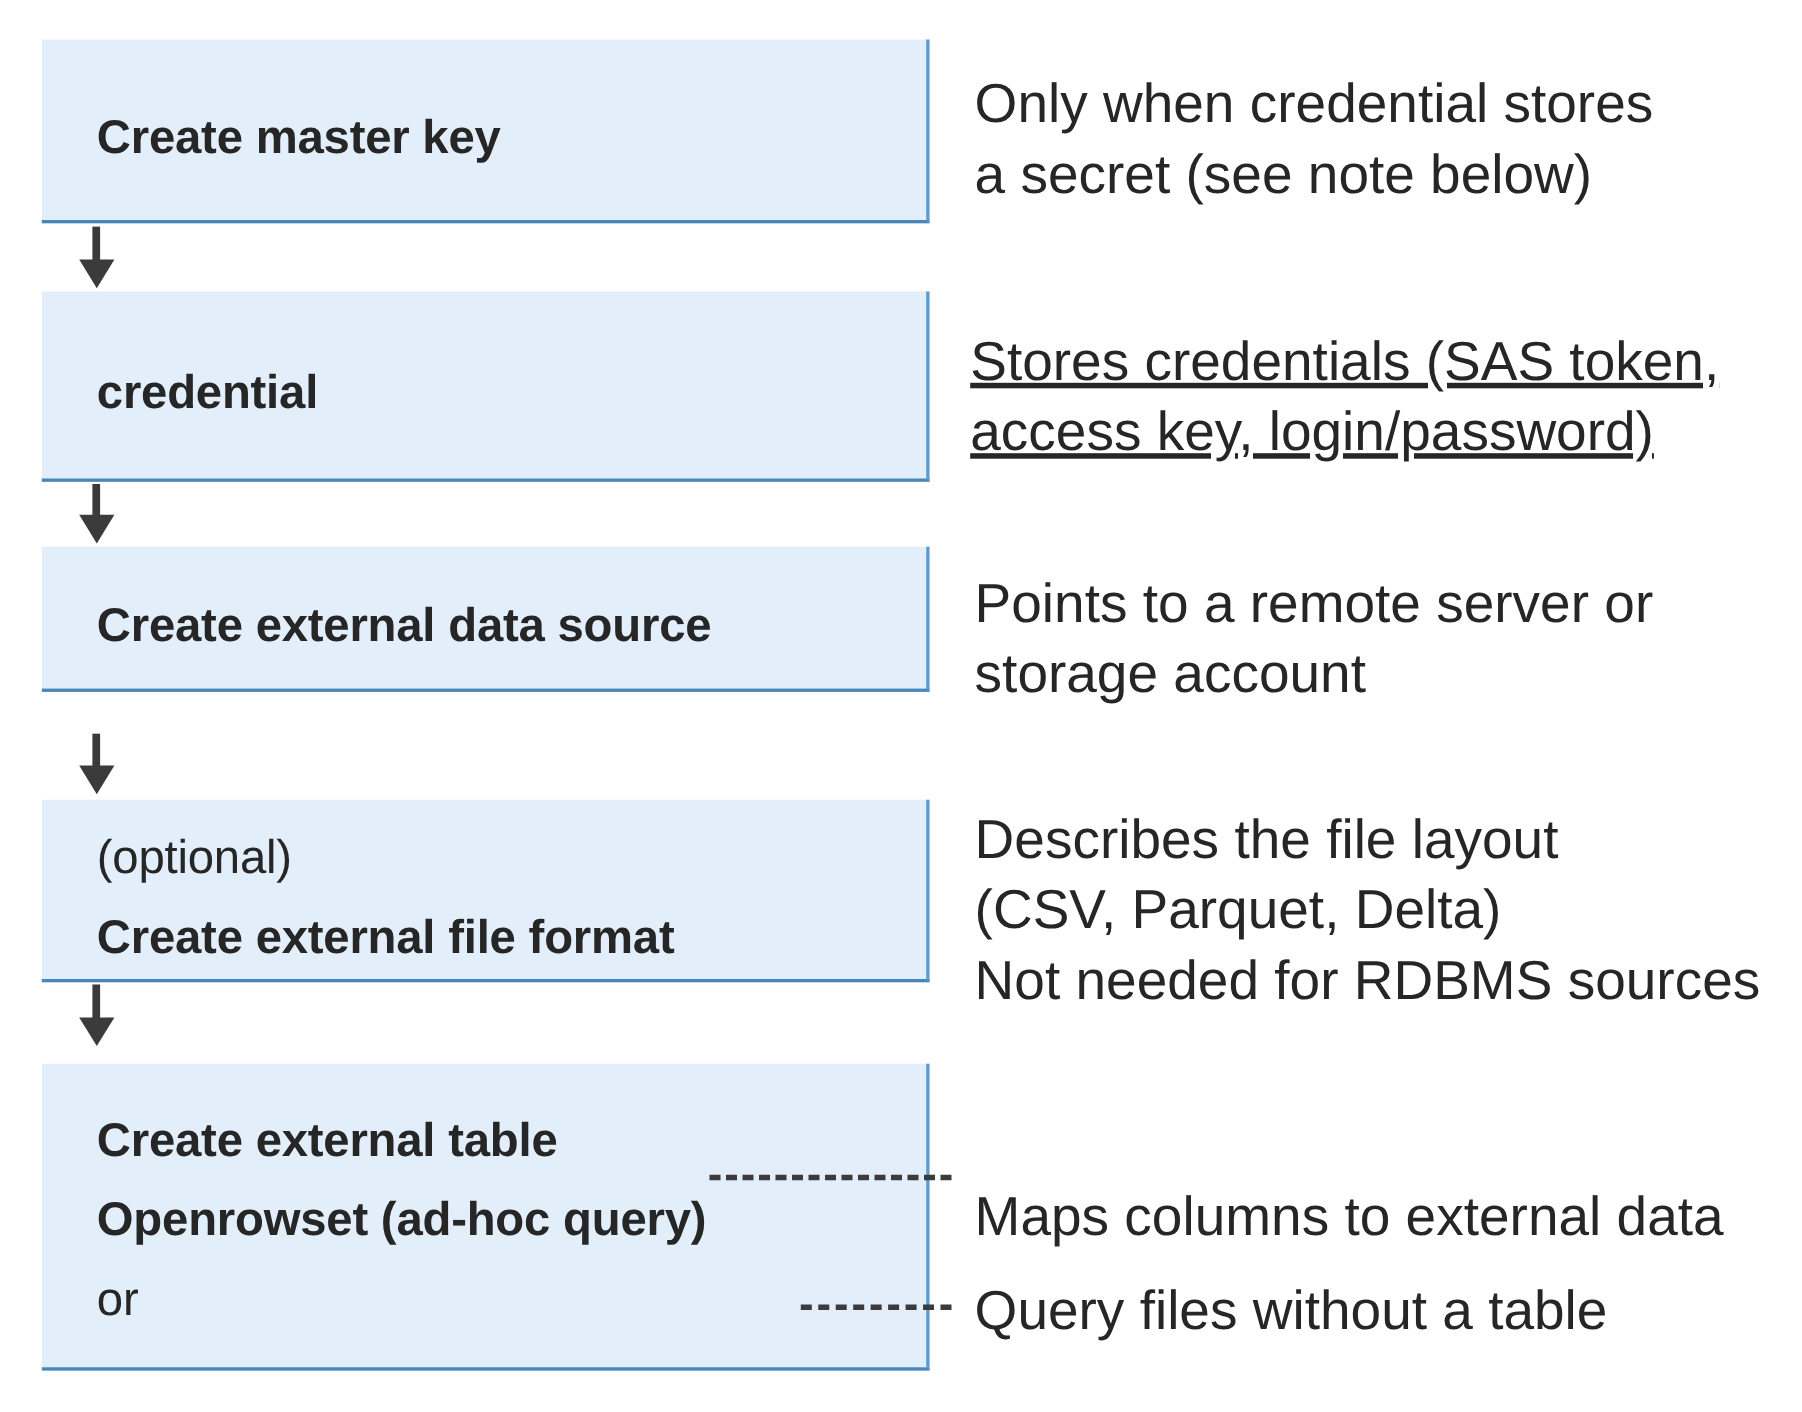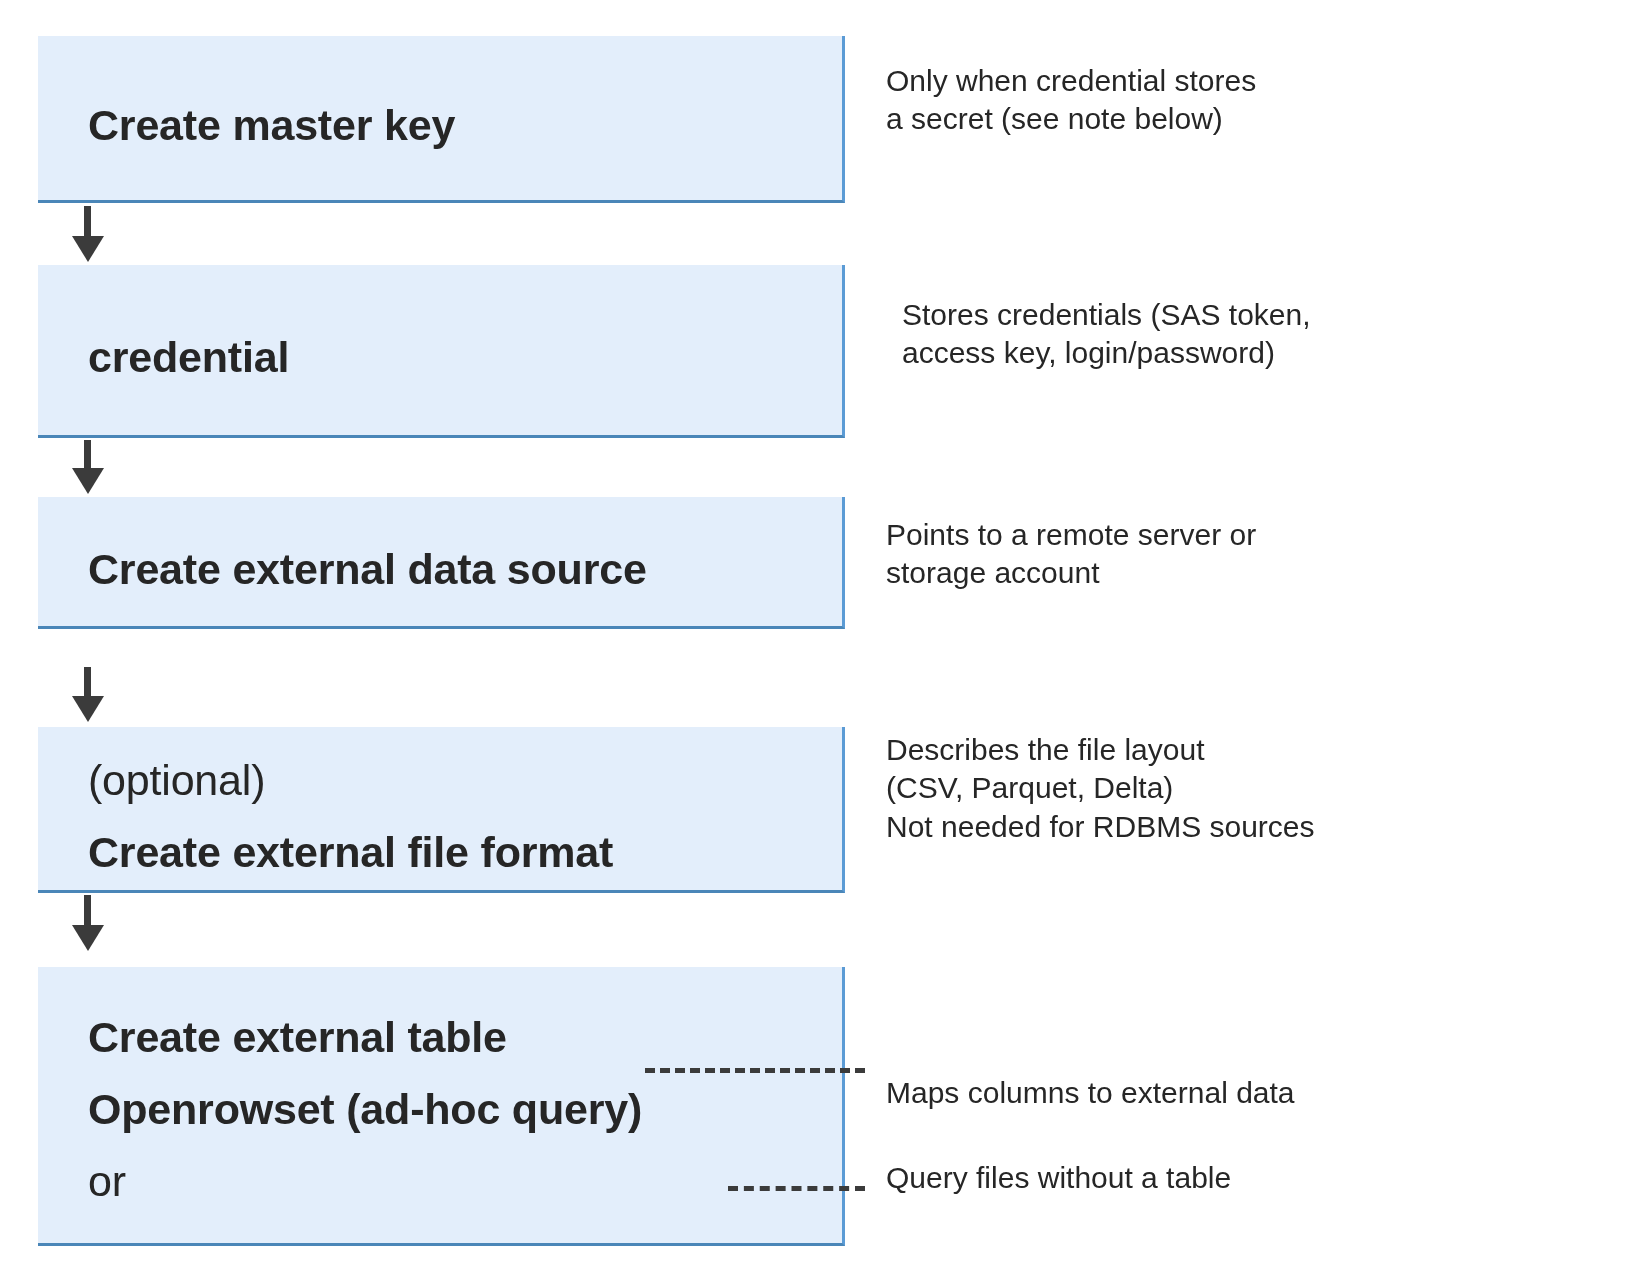--- a/index.html
+++ b/index.html
@@ -56,21 +56,21 @@
     width: 0;
     height: 0;
     border-left: 16px solid transparent;
     border-right: 16px solid transparent;
     border-top: 26px solid #3b3b3b;
   }
 
   
   .note {
     position: absolute;
-    font-size: 30px;
+    font-size: 50px;
     font-weight: normal;
     line-height: 1.28;
     color: #262626;
     white-space: pre-line;
   }
 
   
   .leader {
     position: absolute;
     height: 0;
@@ -87,21 +87,21 @@
   </div>
   <div class="note" style="left:886px; top:62px;">Only when credential stores
 a secret (see note below)</div>
 
   <div class="arrow" style="top:206px; height:42px;"></div>
   <div class="arrow-head" style="top:236px;"></div>
 
   <div class="flow-box" style="top:265px; height:173px;">
     <div class="box-line bold">credential</div>
   </div>
-  <div class="note" style="left:902px; top:296px;">Stores credentials (SAS token,
+  <div class="note" style="left:882px; top:296px;text-decoration:underline;">Stores credentials (SAS token,
 access key, login/password)</div>
 
   <div class="arrow" style="top:440px; height:40px;"></div>
   <div class="arrow-head" style="top:468px;"></div>
 
   <div class="flow-box" style="top:497px; height:132px;">
     <div class="box-line bold">Create external data source</div>
   </div>
   <div class="note" style="left:886px; top:516px;">Points to a remote server or
 storage account</div>

